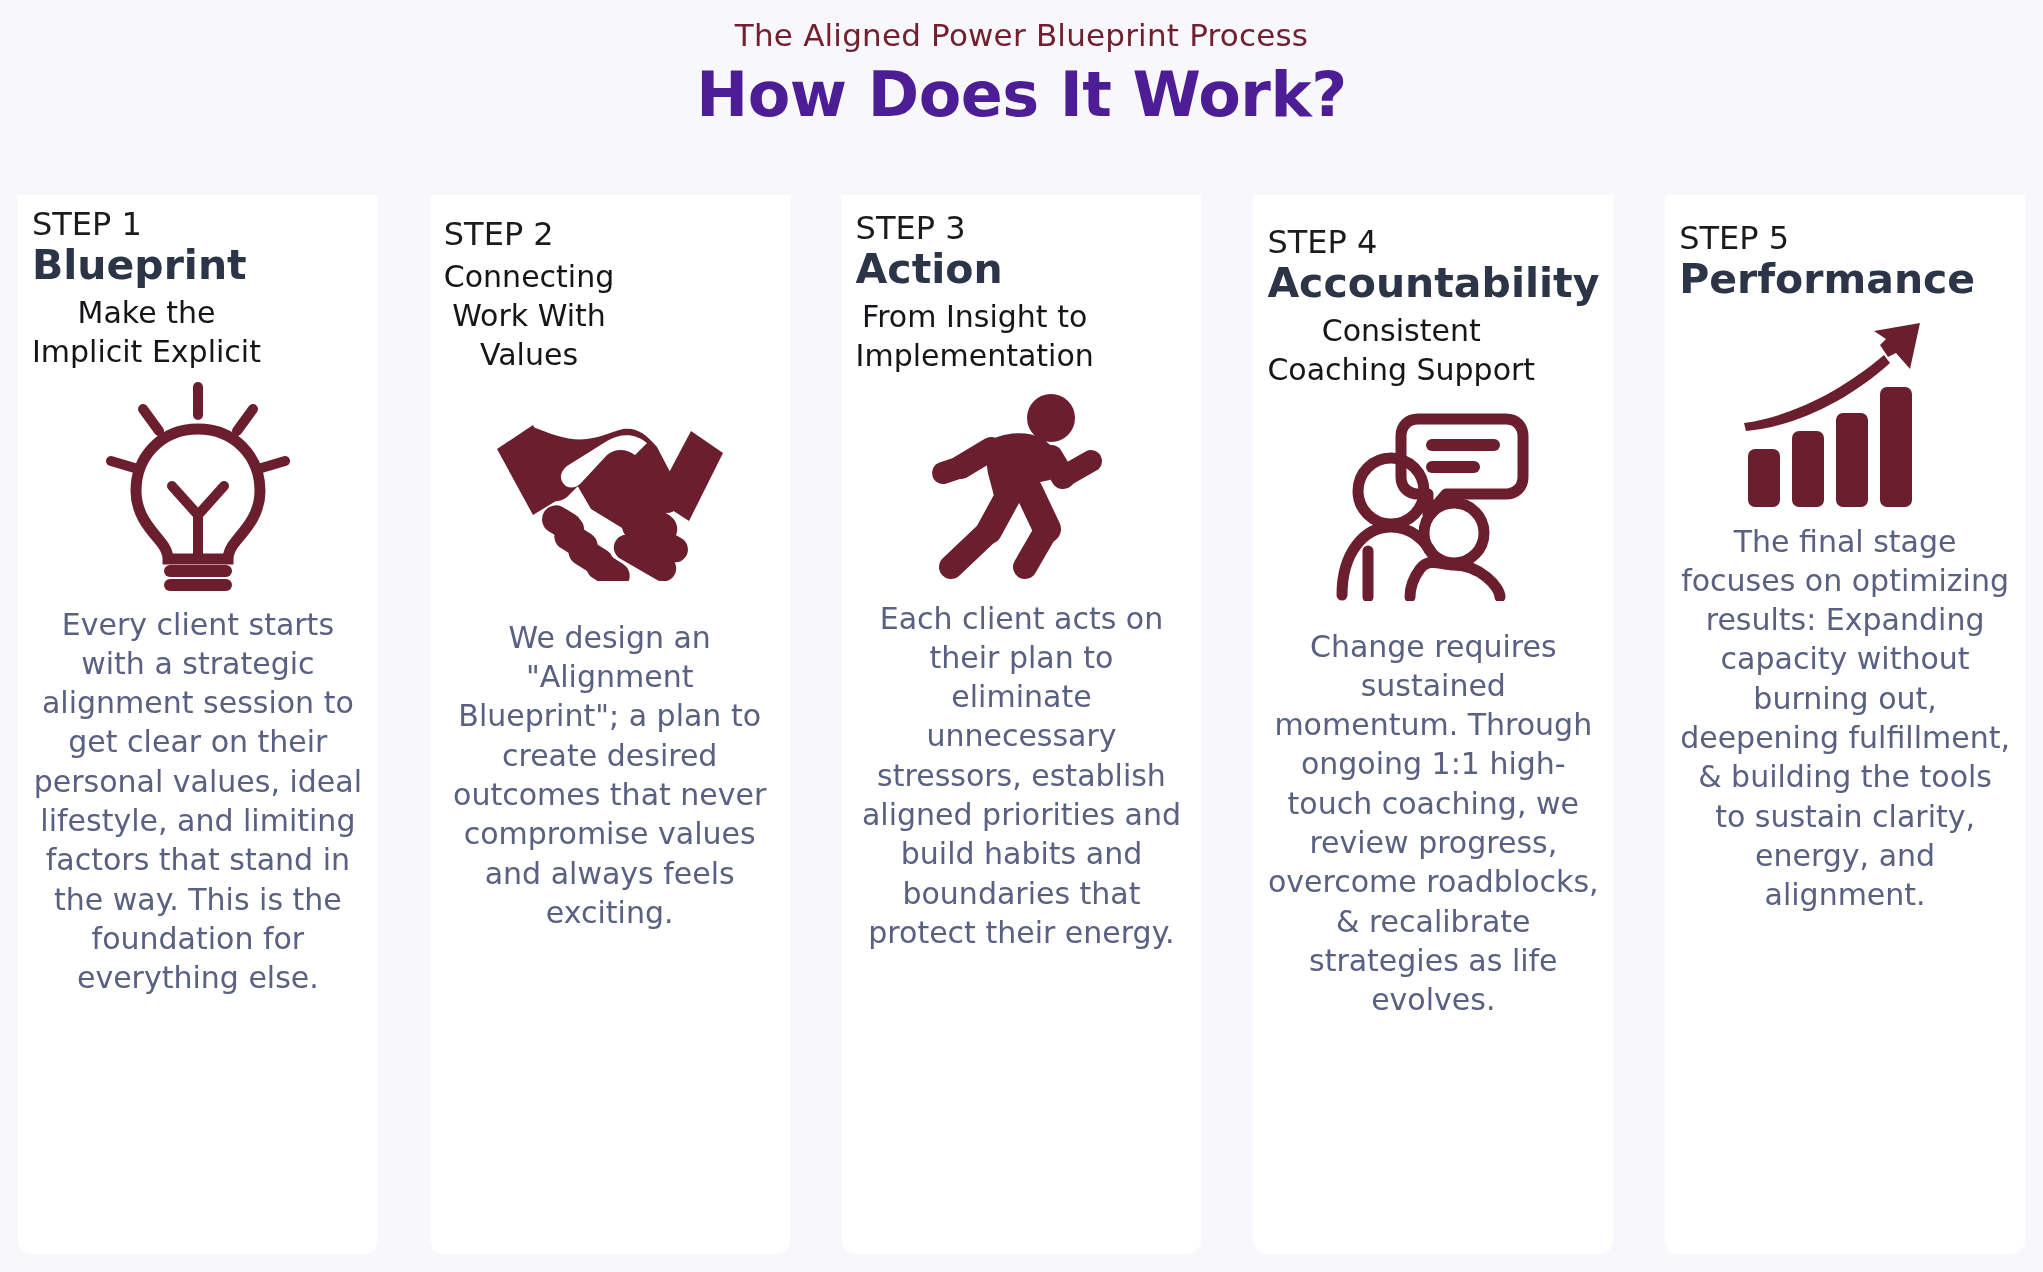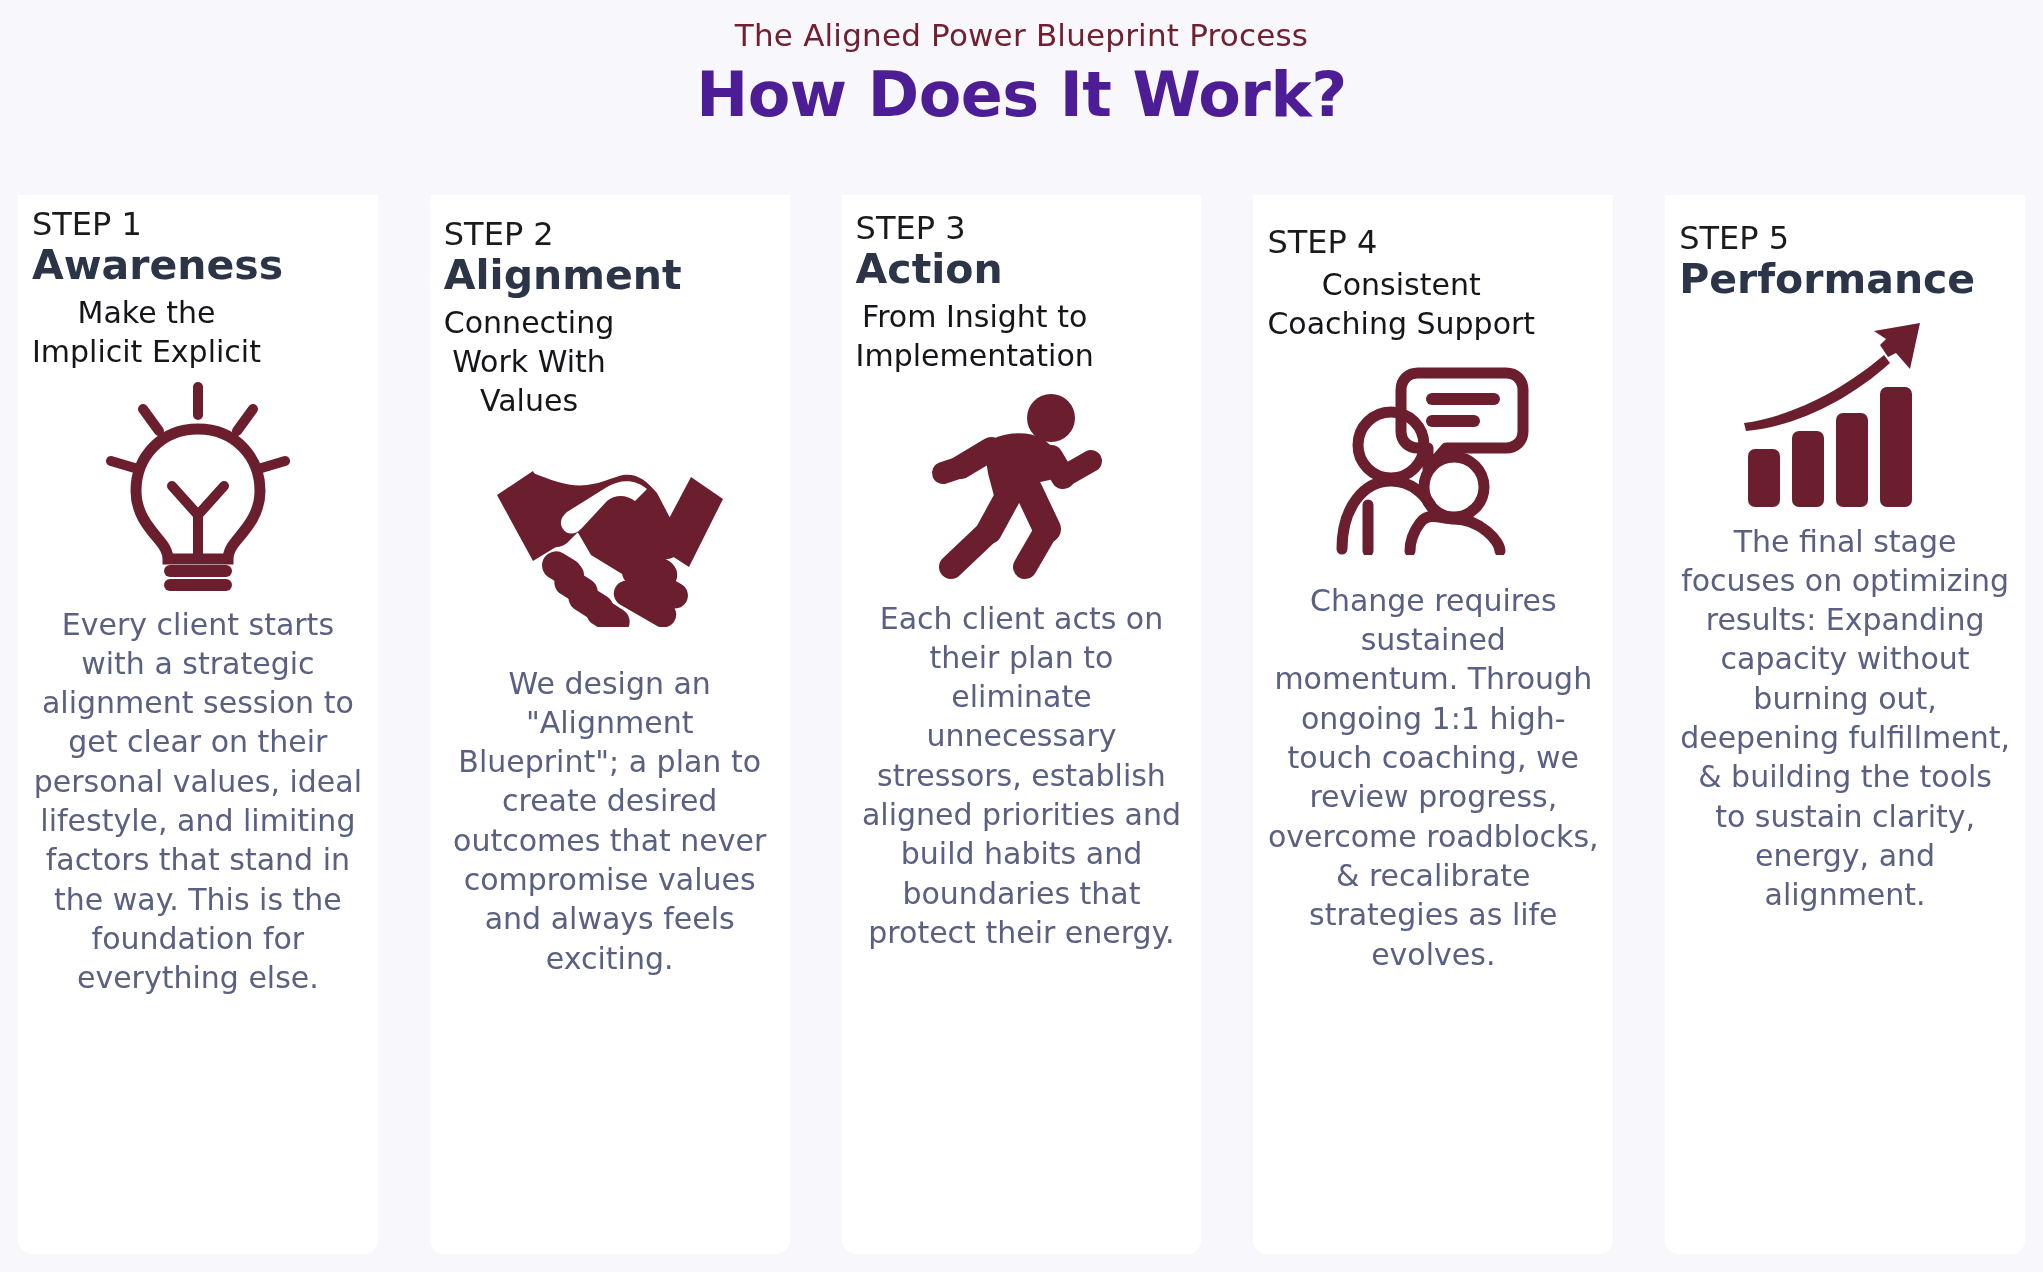--- a/index.html
+++ b/index.html
@@ -123,21 +123,21 @@
 
 <div class="header">
   <div class="eyebrow">The Aligned Power Blueprint Process</div>
   <div class="bigtitle">How Does It Work?</div>
 </div>
 
 <div class="rail">
 
   <div class="card c1">
     <div class="step-label">STEP 1</div>
-    <div class="step-title">Awareness</div>
+    <div class="step-title">Blueprint</div>
     <div class="step-sub" style="white-space:pre-line">Make the
 Implicit Explicit</div>
     <div class="icon-wrap">
       <span>
         <svg width="200" height="210" viewBox="0 0 200 210">
           <g stroke="#6b1f2e" fill="none" stroke-linecap="round" stroke-width="10">
 
             <line x1="100" y1="6" x2="100" y2="34"></line>
             <line x1="45" y1="28" x2="61" y2="50"></line>
             <line x1="155" y1="28" x2="139" y2="50"></line>
@@ -156,21 +156,20 @@
           </g>
           <path d="M82 214 L118 214 C114 224 106 228 100 228 C 94 228 86 224 82 214 Z" fill="#6b1f2e"></path>
         </svg>
       </span>
     </div>
     <div class="body-text">Every client starts with a strategic alignment session to get clear on their personal values, ideal lifestyle, and limiting factors that stand in the way. This is the foundation for everything else.</div>
   </div>
 
   <div class="card c2">
     <div class="step-label">STEP 2</div>
-    <div class="step-title">Alignment</div>
     <div class="step-sub" style="white-space:pre-line">Connecting
 Work With
 Values</div>
     <div class="icon-wrap">
       <span>
         <svg width="230" height="180" viewBox="0 0 230 180">
           <g fill="#6b1f2e">
 
             <path d="M2 48 L38 24 L74 92 L38 114 Z"></path>
 
@@ -231,20 +230,21 @@
             <path d="M118 138 L96 176" stroke-width="24" fill="none"></path>
           </g>
         </svg>
       </span>
     </div>
     <div class="body-text">Each client acts on their plan to eliminate unnecessary stressors, establish aligned priorities and build habits and boundaries that protect their energy.</div>
   </div>
 
   <div class="card c4">
     <div class="step-label">STEP 4</div>
+    <div class="step-title">Accountability</div>
     <div class="step-sub" style="white-space:pre-line">Consistent
 Coaching Support</div>
     <div class="icon-wrap">
       <span>
         <svg width="210" height="200" viewBox="0 0 210 200">
           <g fill="none" stroke="#6b1f2e" stroke-width="11" stroke-linecap="round" stroke-linejoin="round">
 
             <path d="M90 18 L178 18 C 188 18 195 25 195 35 L195 76 C 195 86 188 93 178 93
                      L118 93 L100 114 L100 93 L90 93 C 80 93 73 86 73 76 L73 35
                      C 73 25 80 18 90 18 Z"></path>

